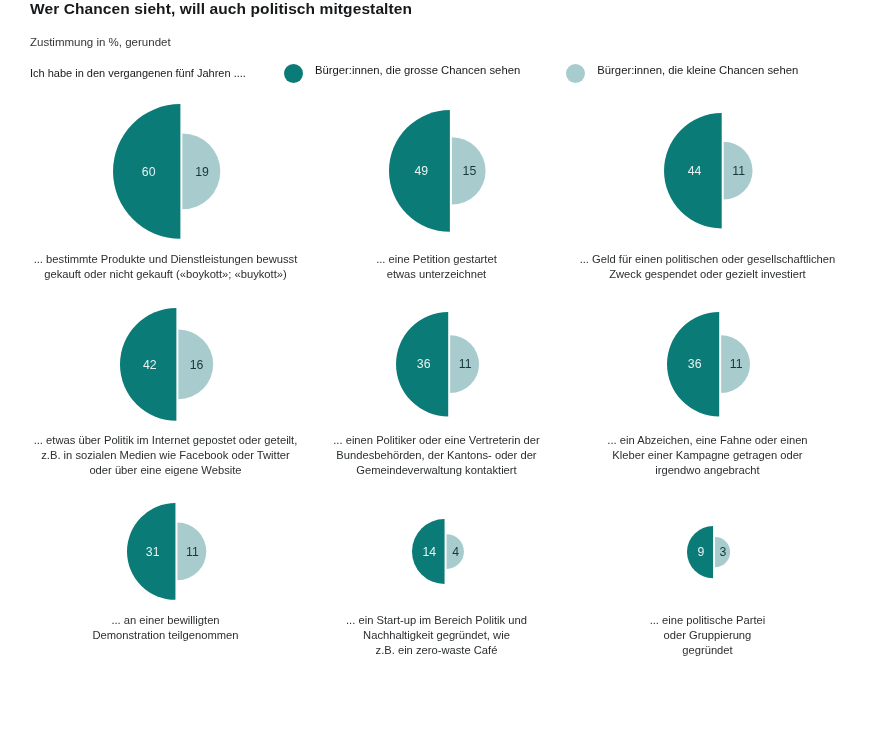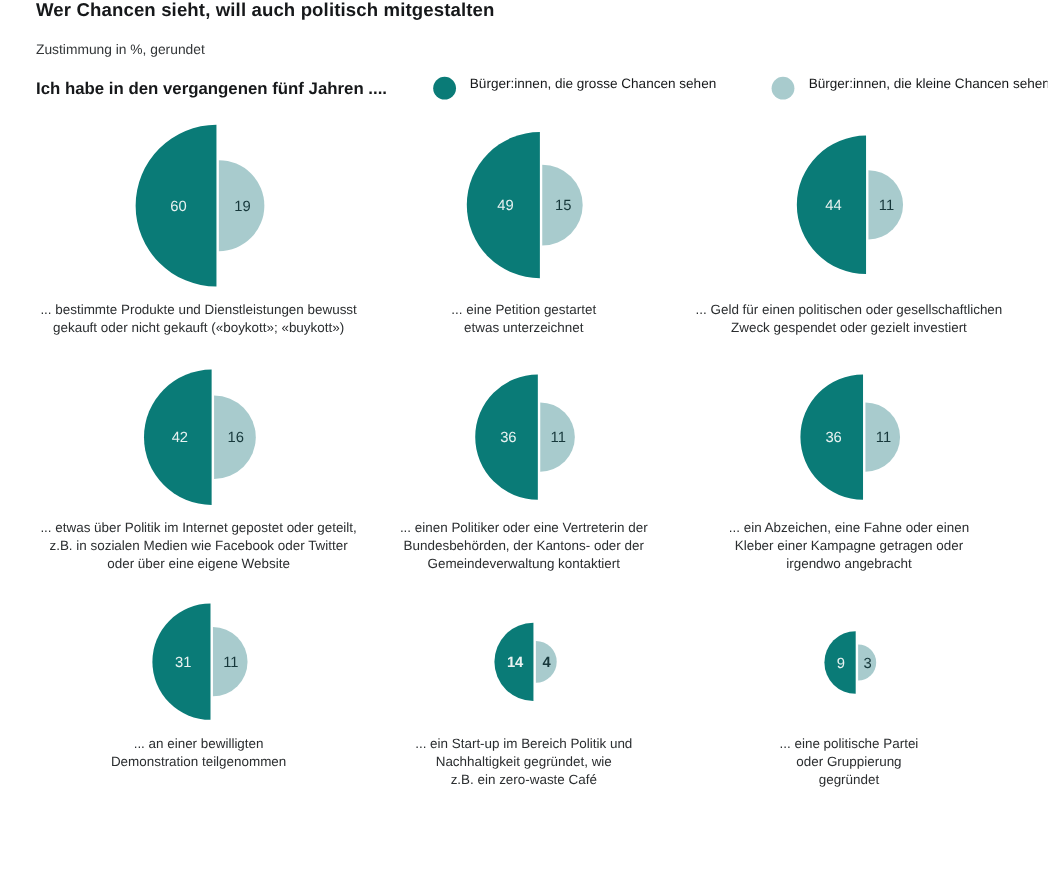--- a/index.html
+++ b/index.html
@@ -34,22 +34,22 @@
     margin-top: 17px;
     line-height: 1.2;
   }
   .legend-row {
     display: flex;
     align-items: center;
     margin-top: 13px;
     height: 22px;
   }
   .question {
-    font-size: 14px;
-    font-weight: bold;
+    font-size: 11px;
+    font-weight: normal;
     color: #16181a;
     white-space: nowrap;
   }
   .legend-items {
     display: flex;
     align-items: center;
     margin-left: 38px;
   }
   .legend-item {
     display: flex;
@@ -229,21 +229,21 @@
               <path d="M 68.43954995662119 4 A 48.439549956621185 48.439549956621185 0 0 0 68.43954995662119 100.87909991324237 Z" fill="#0a7b77"></path>
               <path d="M 70.43954995662119 23.58491428052921 A 28.854635676091977 28.854635676091977 0 0 1 70.43954995662119 81.29418563271317 Z" fill="#a8cbcd"></path>
               <text class="val" x="45.67296147700924" y="53.439549956621185" fill="#e8f2f1">31</text>
               <text class="val" x="85.44396050818902" y="53.439549956621185" fill="#17383b">11</text>
             </svg>
           </div>
         <div class="cap">... an einer bewilligten
 Demonstration teilgenommen</div>
       </div>
       <div class="cell">
-        <div class="chart-area" style="display: flex; align-items: center; justify-content: center; font-weight: bold;">
+        <div class="chart-area" style="display: flex; align-items: center; justify-content: center;">
             <svg class="chart-svg" width="89.95241926493328" height="73.10483852986657" viewBox="0 0 89.95241926493328 73.10483852986657">
               <path d="M 52.552419264933285 4 A 32.552419264933285 32.552419264933285 0 0 0 52.552419264933285 69.10483852986657 Z" fill="#0a7b77"></path>
               <path d="M 54.552419264933285 19.152419264933286 A 17.4 17.4 0 0 1 54.552419264933285 53.95241926493328 Z" fill="#a8cbcd"></path>
               <text class="val" x="37.252782210414644" y="37.552419264933285" fill="#e8f2f1">14</text>
               <text class="val" x="63.60041926493329" y="37.552419264933285" fill="#17383b">4</text>
             </svg>
           </div>
         <div class="cap">... ein Start-up im Bereich Politik und
 Nachhaltigkeit gegründet, wie
 z.B. ein zero-waste Café</div>

